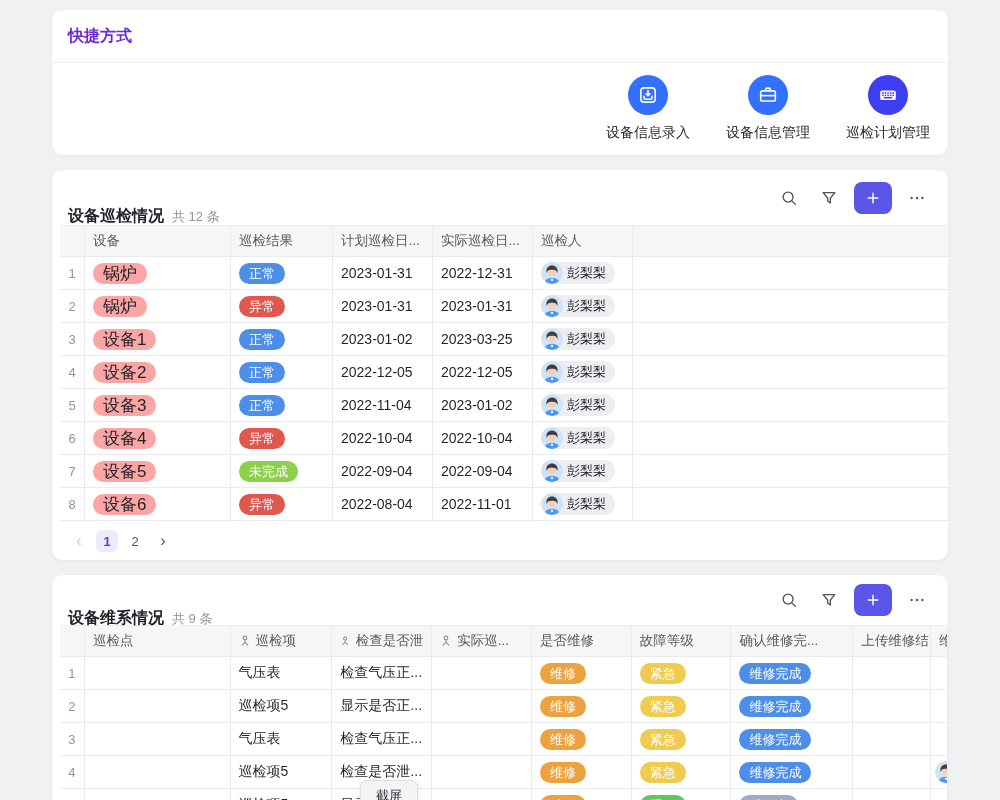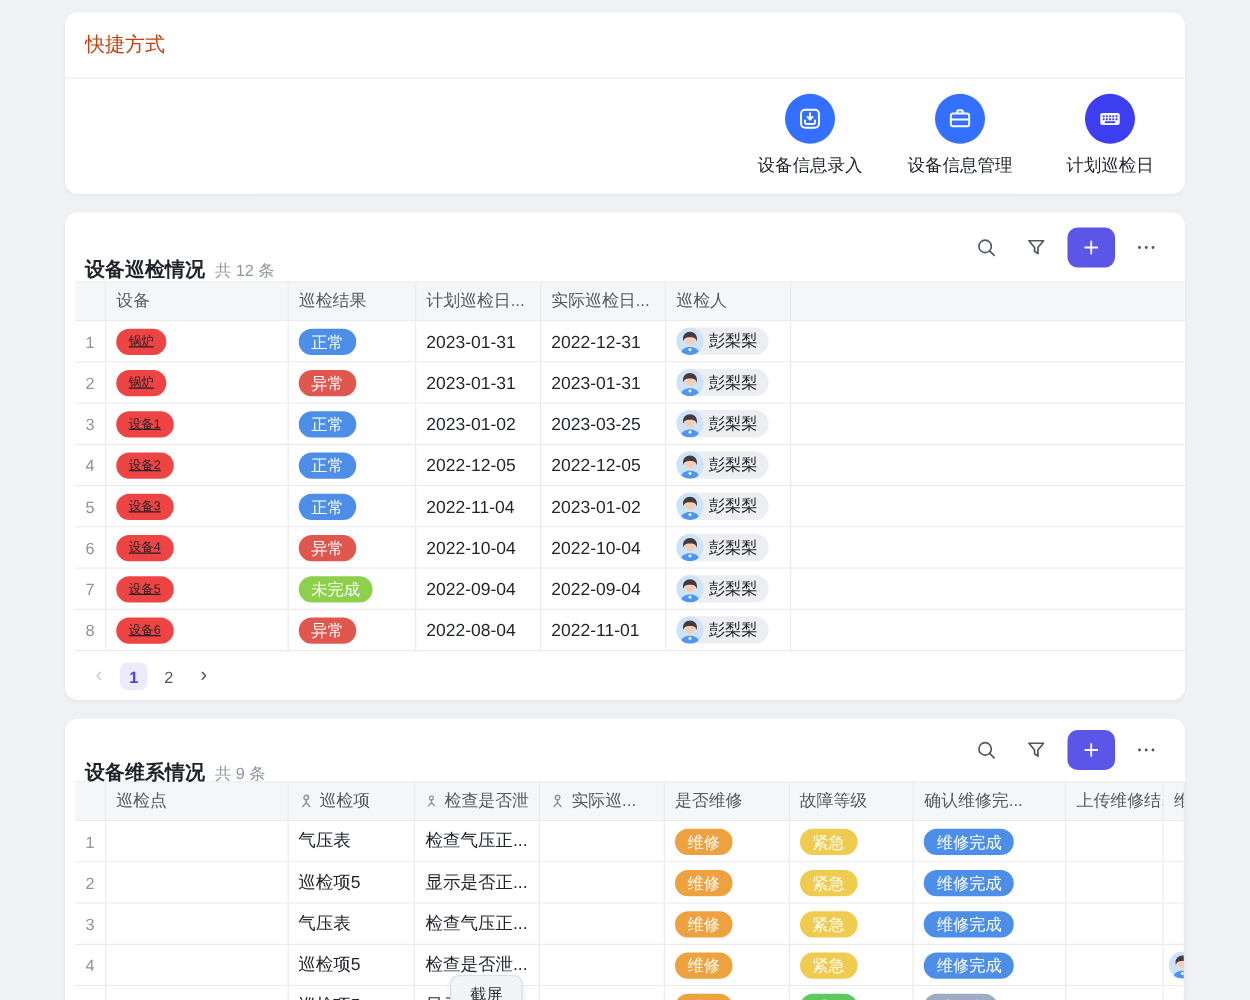--- a/index.html
+++ b/index.html
@@ -8,21 +8,21 @@
     font-family:"Liberation Sans","DejaVu Sans",sans-serif;
     background:#f0f1f3; color:#1f2329; position:relative;
   }
   .card {
     position:absolute; left:52px; width:896px; background:#fff;
     border-radius:10px; box-shadow:0 1px 3px rgba(31,35,41,.05);
   }
   
   #shortcuts-card { top:10px; height:145px; }
   .sc-title-row { height:52px; display:flex; align-items:center; padding:0 16px; }
-  .sc-title-row h2 { font-size:16px; font-weight:normal; color:#c2410c; }
+  .sc-title-row h2 { font-size:16px; font-weight:bold; color:#6d28d9; }
   .sc-divider { height:1px; background:#eff0f2; }
   .sc-row { display:flex; justify-content:flex-end; padding-top:12px; }
   .shortcut { display:flex; flex-direction:column; align-items:center; cursor:pointer; width:120px; }
   .sc-circle { width:40px; height:40px; border-radius:50%; display:flex; align-items:center; justify-content:center; }
   .sc-label { margin-top:9px; font-size:14px; color:#1f2329; }
   
   #inspection-card { top:170px; height:390px; }
   #maintenance-card { top:575px; height:260px; }
   .section-header { height:55px; display:flex; align-items:center; justify-content:space-between; padding:0 16px; }
   .sh-left { display:flex; align-items:baseline; gap:8px; }
@@ -32,21 +32,21 @@
   .icon-btn { width:30px; height:30px; display:flex; align-items:center; justify-content:center; cursor:pointer; border-radius:6px; }
   .plus-btn { width:38px; height:32px; border-radius:8px; background:#5b55e8; display:flex; align-items:center; justify-content:center; cursor:pointer; border:none; }
   
   .tbl { margin-left:8px; width:888px; font-size:14px; }
   .trow { display:flex; height:33px; border-bottom:1px solid #e9ebee; background:#fff; }
   .trow.thead { height:32px; background:#f5f6f7; border-top:1px solid #eef0f2;text-align:right; }
   .tcell { display:flex; align-items:center; padding:0 8px; border-right:1px solid #e9ebee; overflow:hidden; white-space:nowrap; gap:5px; }
   .tcell.num { width:25px; justify-content:center; padding:0; color:#8f959e; font-size:13px; }
   .tcell.fill { flex:1; border-right:none; }
   .thead .tcell { color:#55595f; font-size:13.5px; }
-  .pill { background:#ef4444; border-radius:11px; padding:2px 10px; font-size:10px; color:#1f2329; line-height:17px;text-decoration:underline; }
+  .pill { background:#fca5a5; border-radius:11px; padding:2px 10px; font-size:17px; color:#1f2329; line-height:17px; }
   .badge { border-radius:11px; padding:2px 10px; font-size:13px; color:#fff; line-height:17px; font-weight:500; }
   .person { display:inline-flex; align-items:center; background:#eceef1; border-radius:12px; padding-right:9px; height:22px; gap:4px; }
   .person .av { width:22px; height:22px; border-radius:50%; overflow:hidden; flex:none; display:flex; }
   .person span { font-size:13px; }
   .clipcell { position:relative; }
   .clipcell .av { width:22px; height:22px; border-radius:50%; overflow:hidden; position:absolute; left:4px; top:5px; display:flex; }
   
   .pagination { display:flex; align-items:center; gap:6px; padding:9px 0 0 16px; }
   .pg { min-width:22px; height:22px; border-radius:6px; display:flex; align-items:center; justify-content:center; font-size:13px; color:#51565d; cursor:pointer; padding:0 4px; }
   .pg.disabled { color:#c8cbd0; cursor:default; }
@@ -102,21 +102,21 @@
               <rect x="16.8" y="9" width="1.7" height="1.7"></rect>
               <rect x="5.6" y="11.6" width="1.7" height="1.7"></rect>
               <rect x="8.4" y="11.6" width="1.7" height="1.7"></rect>
               <rect x="11.2" y="11.6" width="1.7" height="1.7"></rect>
               <rect x="14" y="11.6" width="1.7" height="1.7"></rect>
               <rect x="16.8" y="11.6" width="1.7" height="1.7"></rect>
               <rect x="7.5" y="14.2" width="9" height="1.6"></rect>
             </g>
           </svg>
         </span>
-        <span class="sc-label">计划巡检日</span>
+        <span class="sc-label">巡检计划管理</span>
       </div>
     </div>
 </section>
 
 <section class="card" id="inspection-card">
   <div class="section-header">
     <div class="sh-left">
       <h2>设备巡检情况</h2>
       <span class="sh-count">共 12 条</span>
     </div>

